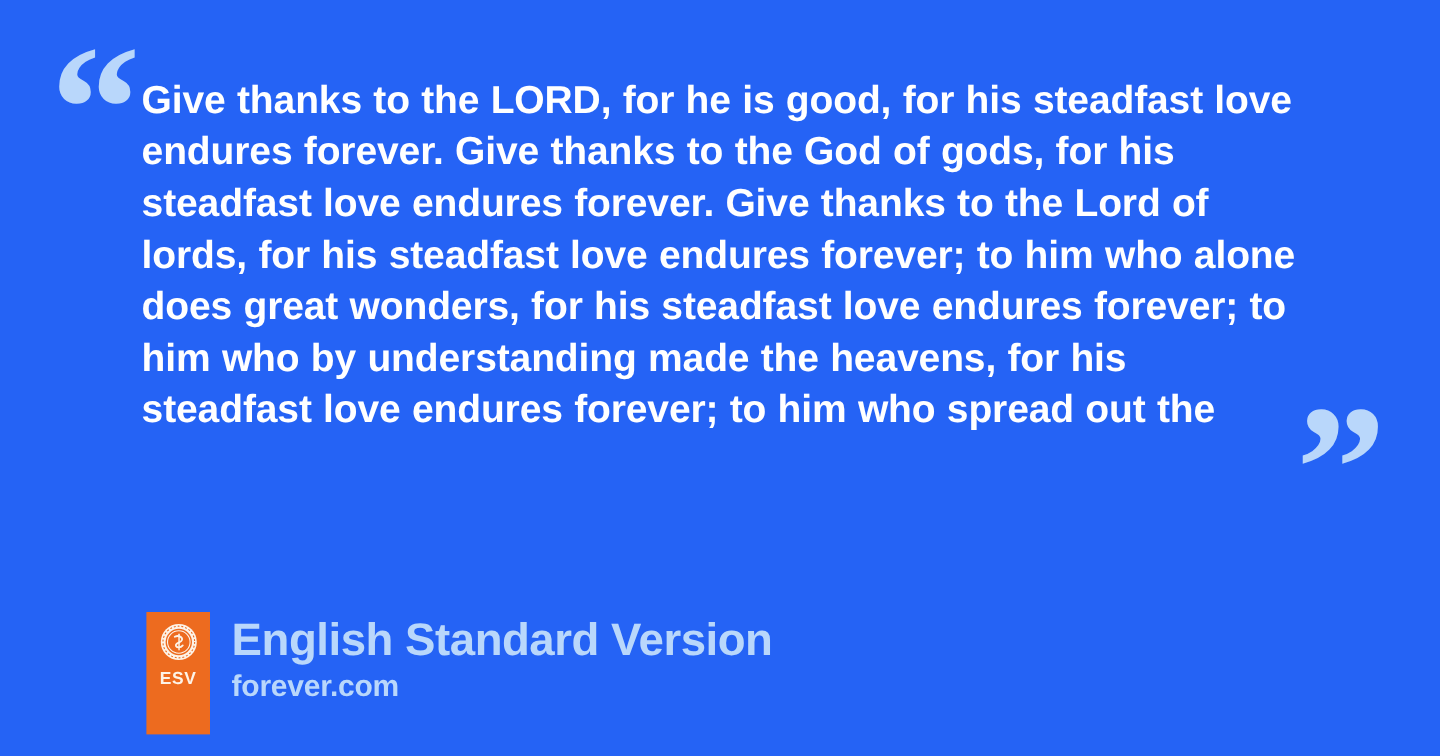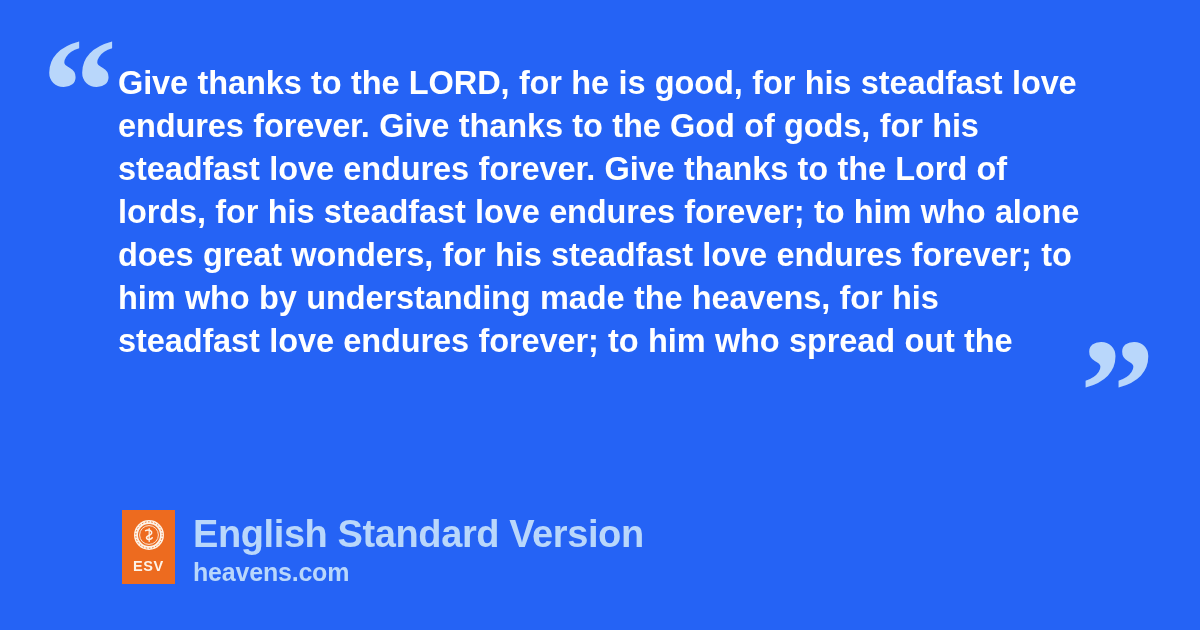--- a/index.html
+++ b/index.html
@@ -61,21 +61,21 @@
   
   .footer {
     position: absolute;
     left: 122px;
     top: 510px;
     display: flex;
     align-items: flex-start;
   }
   .logo-box {
     width: 53px;
-    height: 74px;
+    height: 102px;
     background: #ed6b1f;
     display: flex;
     flex-direction: column;
     align-items: center;
     justify-content: flex-start;
     flex: none;
     padding-top: 9px;
     box-sizing: border-box;
   }
   .logo-seal {
@@ -141,18 +141,18 @@
         <circle cx="16" cy="16" r="9.4" fill="none" stroke="#fdf3e7" stroke-width="0.9"></circle>
         <path d="M12.6 11.6 c3.4 -1.5 6.6 0.3 6.1 2.6 c-0.4 1.9 -3.3 2.2 -4.6 3.4
                  c-1.2 1.1 -0.4 2.6 1.3 2.8 c1.6 0.2 3.1 -0.6 3.9 -1.6" fill="none" stroke="#fdf3e7" stroke-width="1.5" stroke-linecap="round"></path>
         <path d="M16.2 9.6 L16.2 22.4" fill="none" stroke="#fdf3e7" stroke-width="1.2" stroke-linecap="round"></path>
       </svg>
       <span class="logo-esv">ESV</span>
     </div>
 
     <div class="brand">
       <span class="brand-title">English Standard Version</span>
-      <span class="brand-url">heavens.com</span>
+      <span class="brand-url">forever.com</span>
     </div>
 
   </div>
 
 </div>
 
 </body></html>

